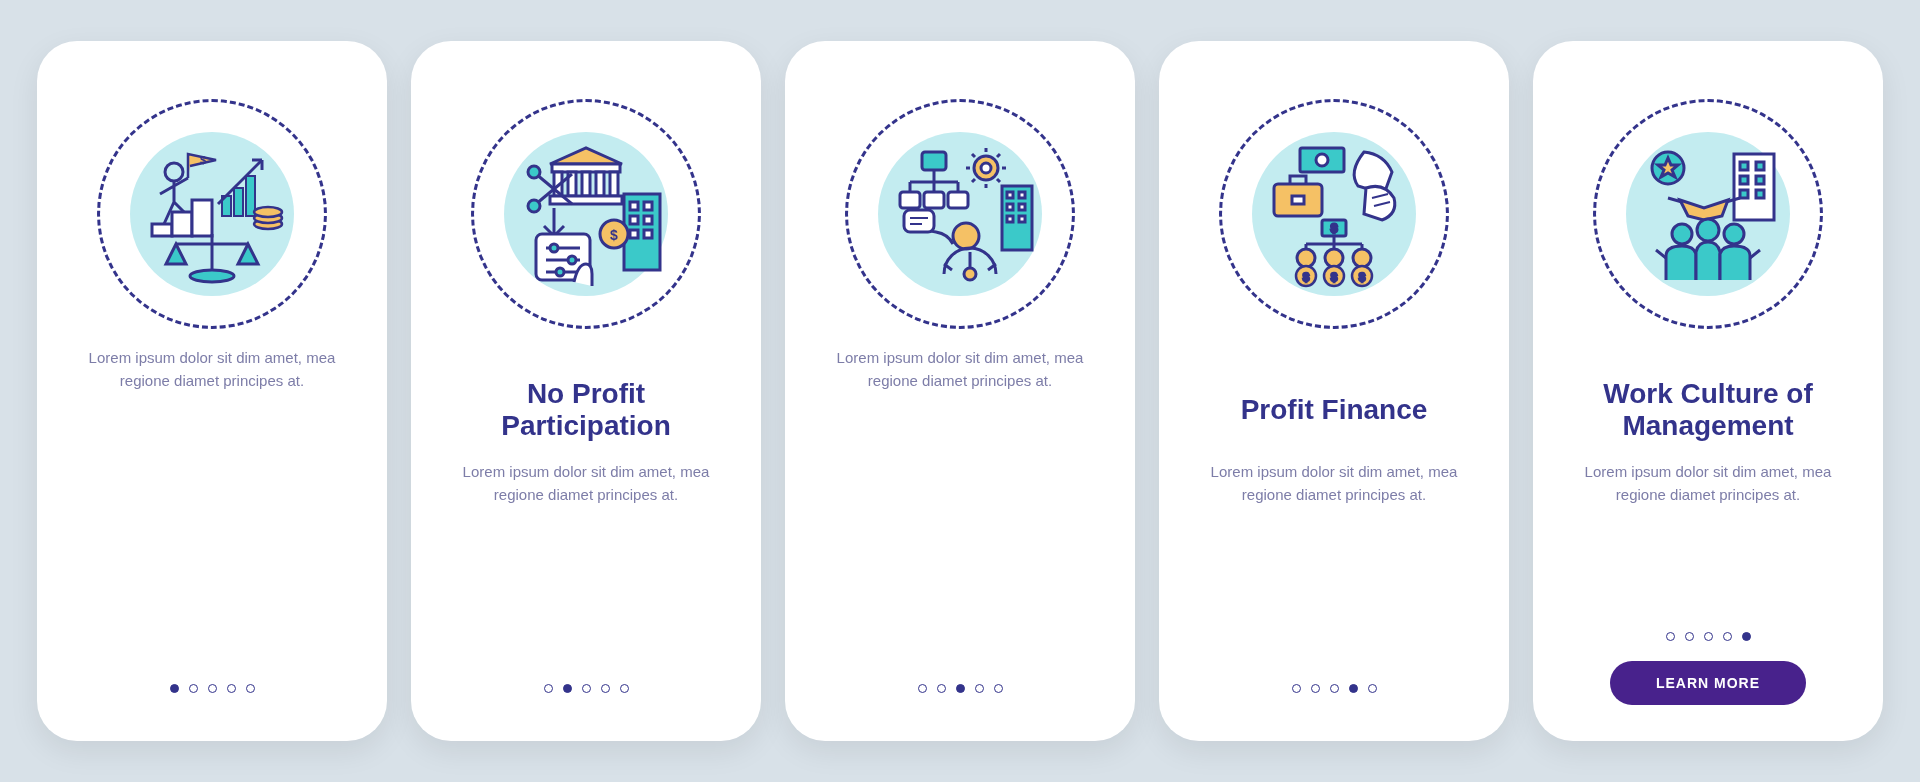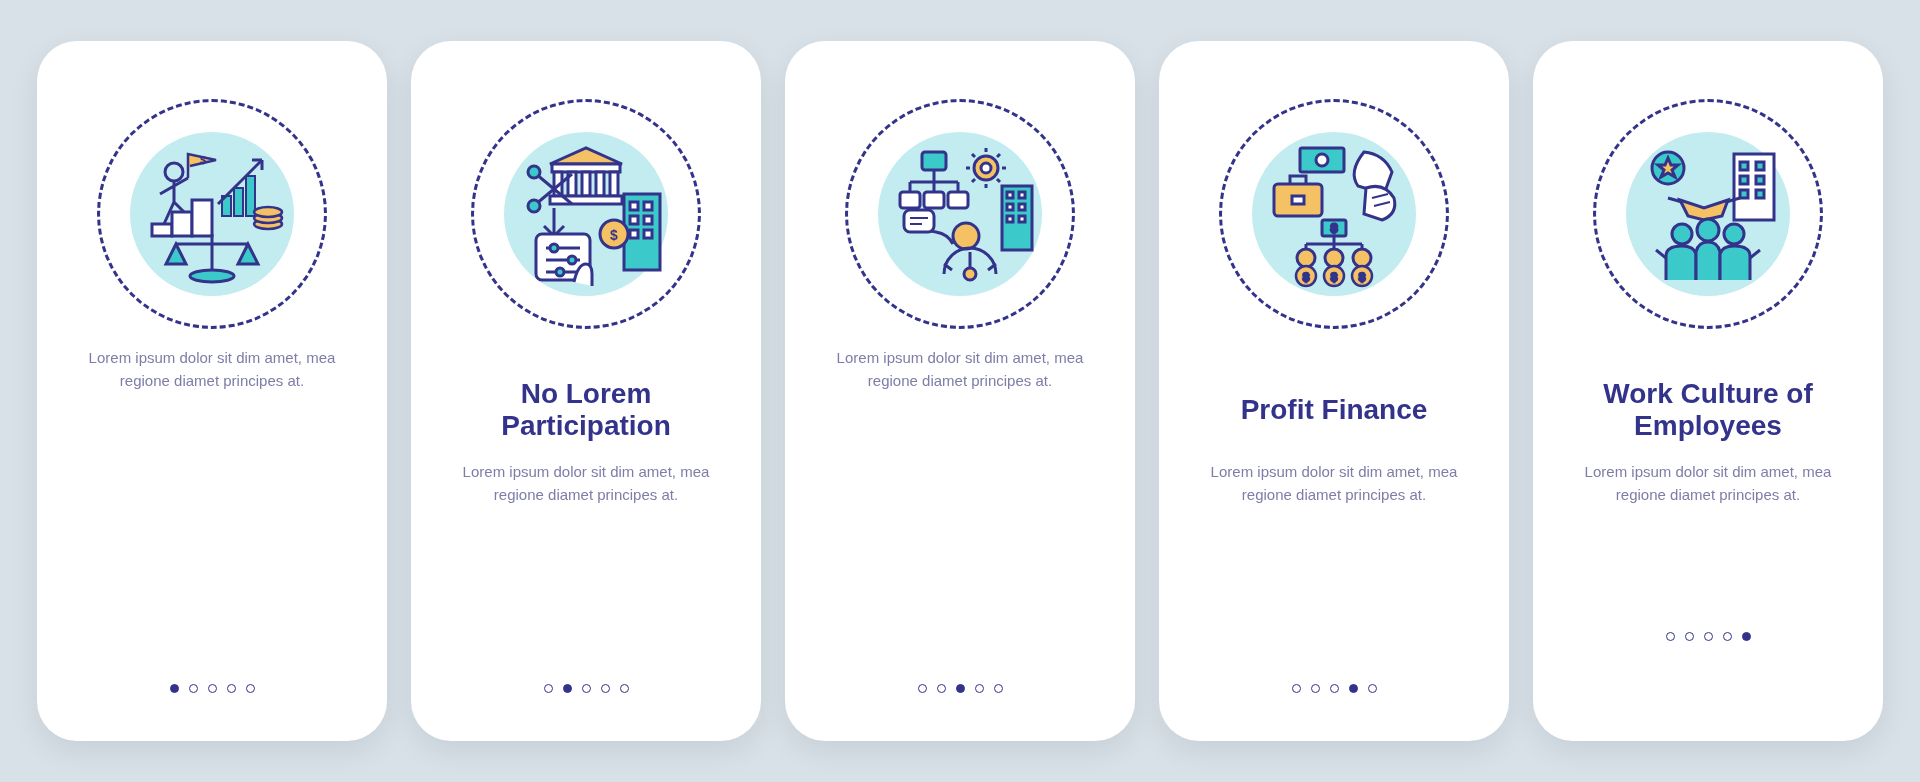--- a/index.html
+++ b/index.html
@@ -196,21 +196,21 @@
         <rect x="40" y="110" width="54" height="46" rx="6"></rect>
         <path d="M50 124 L84 124 M50 136 L84 136 M50 148 L84 148"></path>
         <circle cx="58" cy="124" r="4" fill="#3bc9c9"></circle>
         <circle cx="76" cy="136" r="4" fill="#3bc9c9"></circle>
         <circle cx="64" cy="148" r="4" fill="#3bc9c9"></circle>
       </g>
 
       <path d="M78 158 Q82 140 90 140 Q96 140 96 150 L96 162" fill="#fff" stroke="#33338b" stroke-width="3"></path>
     </svg>
   </div>
-  <h2 class="title">No Lorem Participation</h2>
+  <h2 class="title">No Profit Participation</h2>
   <p class="desc">Lorem ipsum dolor sit dim amet, mea regione diamet principes at.</p>
   <div class="dots">
     <span class="dot"></span>
     <span class="dot active"></span>
     <span class="dot"></span>
     <span class="dot"></span>
     <span class="dot"></span>
   </div>
 </div>
 
@@ -353,22 +353,23 @@
         <circle cx="64" cy="110" r="10"></circle>
         <circle cx="90" cy="106" r="11"></circle>
         <circle cx="116" cy="110" r="10"></circle>
         <path d="M48 156 L48 132 Q48 122 64 122 Q76 122 78 130 L78 156"></path>
         <path d="M78 156 L78 128 Q80 118 90 118 Q100 118 102 128 L102 156"></path>
         <path d="M102 156 L102 130 Q104 122 116 122 Q132 122 132 132 L132 156"></path>
         <path d="M48 134 L38 126 M132 134 L142 126" fill="none"></path>
       </g>
     </svg>
   </div>
-  <h2 class="title">Work Culture of Employees</h2>
+  <h2 class="title">Work Culture of Management</h2>
   <p class="desc">Lorem ipsum dolor sit dim amet, mea regione diamet principes at.</p>
   <div class="dots with-btn">
     <span class="dot"></span>
     <span class="dot"></span>
     <span class="dot"></span>
     <span class="dot"></span>
     <span class="dot active"></span>
   </div>
+  <button class="cta">LEARN MORE</button>
 </div>
 
 </body></html>

